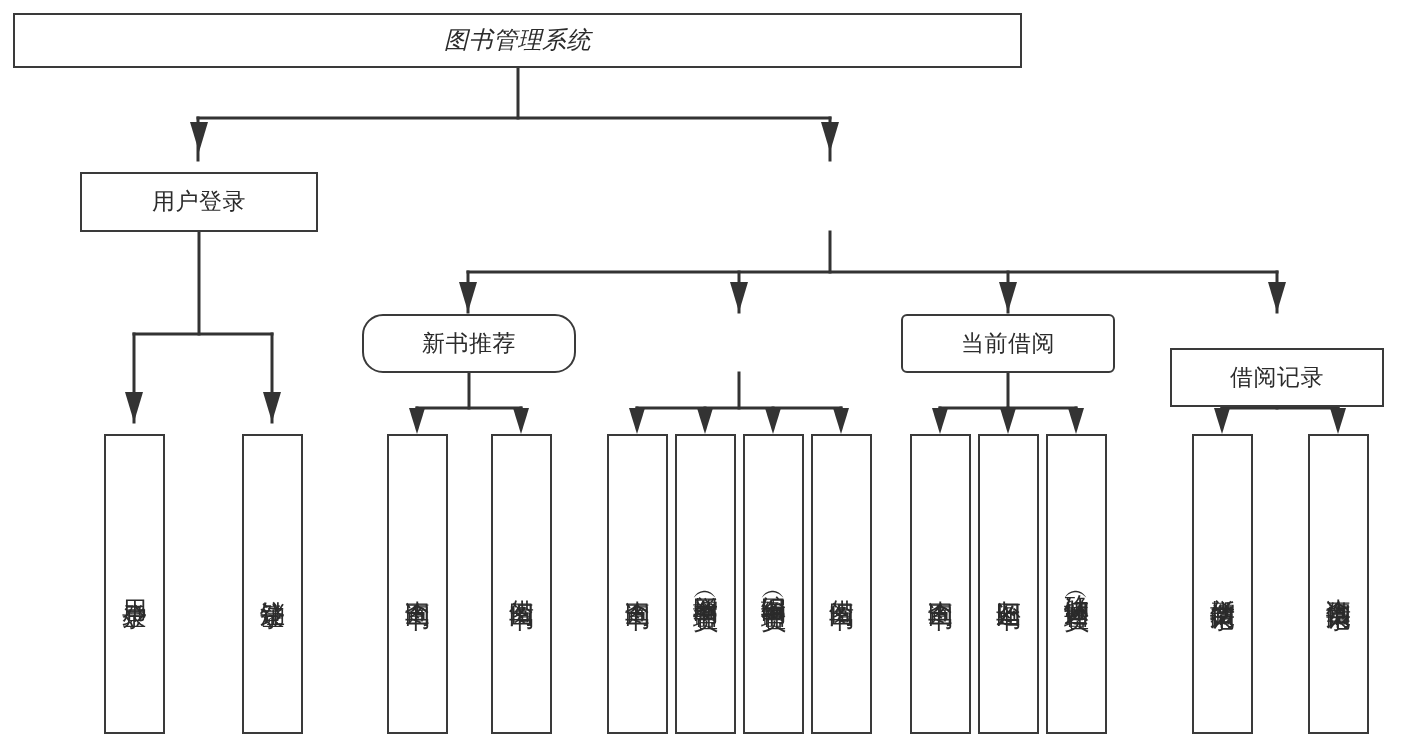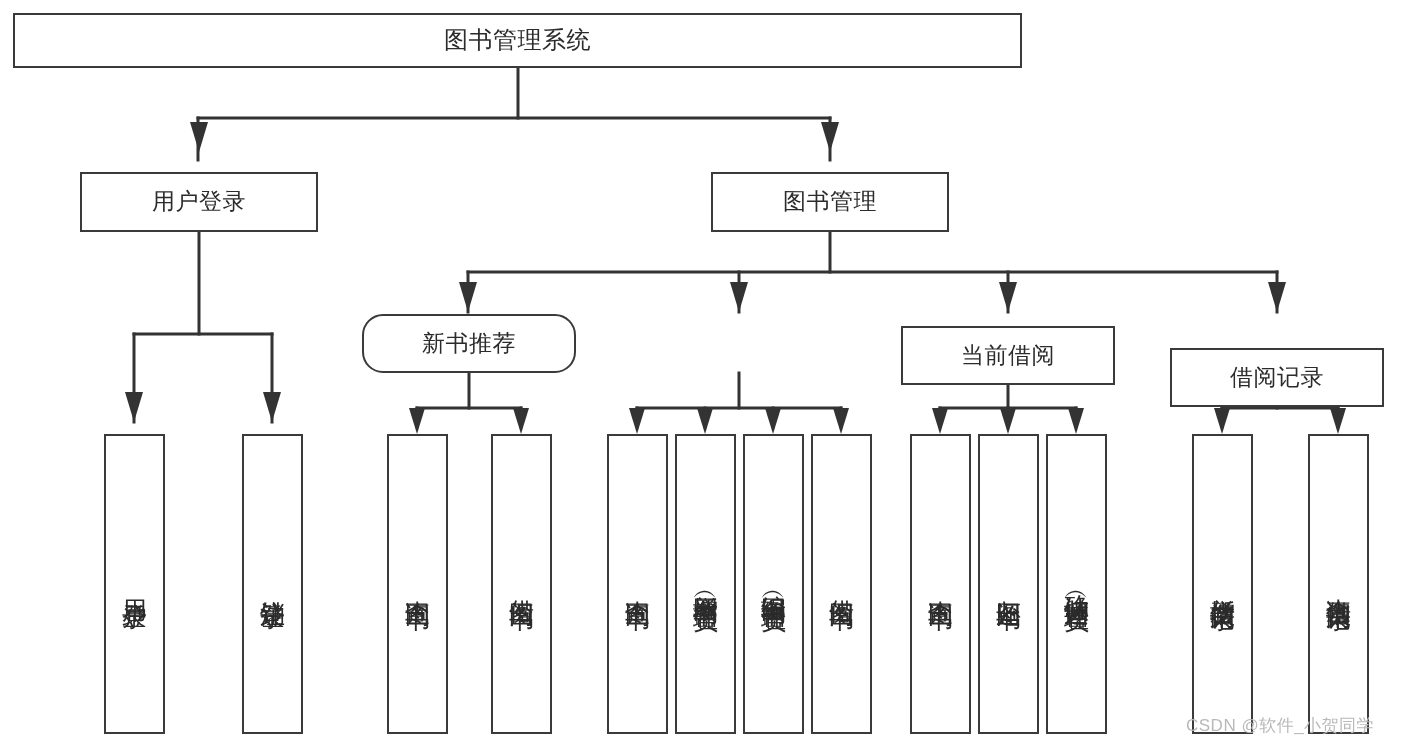--- a/index.html
+++ b/index.html
@@ -147,38 +147,35 @@
 
       <polygon points="932,408 948,408 940,434"></polygon>
       <polygon points="1000,408 1016,408 1008,434"></polygon>
       <polygon points="1068,408 1084,408 1076,434"></polygon>
 
       <polygon points="1214,408 1230,408 1222,434"></polygon>
       <polygon points="1330,408 1346,408 1338,434"></polygon>
     </g>
   </svg>
 
-  <div class="node root horizontal" style="left:13px; top:13px; width:1009px; height:55px;">
+  <div class="node root horizontal" style="left:13px; top:13px; width:1009px; height:55px;font-style:italic;">
     <span class="label">图书管理系统</span>
   </div>
 
   <div class="node horizontal" style="left:80px; top:172px; width:238px; height:60px;">
     <span class="label">用户登录</span>
   </div>
 
-  <div class="node horizontal" style="left:711px; top:172px; width:238px; height:60px;">
-    <span class="label">图书管理</span>
-  </div>
 
   <div class="node horizontal" style="left:362px; top:314px; width:214px; height:59px;border-radius:21px;">
     <span class="label">新书推荐</span>
   </div>
 
 
-  <div class="node horizontal" style="left:901px; top:326px; width:214px; height:59px;">
+  <div class="node horizontal" style="left:901px; top:314px; width:214px; height:59px;border-radius:6px;">
     <span class="label">当前借阅</span>
   </div>
 
   <div class="node horizontal" style="left:1170px; top:314px; width:214px; height:59px;margin-top:34px;">
     <span class="label">借阅记录</span>
   </div>
 
   <div class="node vertical" style="left:104px; top:434px; width:61px; height:300px;">
     <span class="label">用户登录</span>
   </div>
@@ -224,15 +221,14 @@
   </div>
 
   <div class="node vertical" style="left:1192px; top:434px; width:61px; height:300px;">
     <span class="label">新增借阅记录</span>
   </div>
 
   <div class="node vertical" style="left:1308px; top:434px; width:61px; height:300px;">
     <span class="label">查询借阅记录</span>
   </div>
 
-  <div class="watermark">CSDN @软件_小贺同学</div>
 
 </div>
 
 </body></html>

